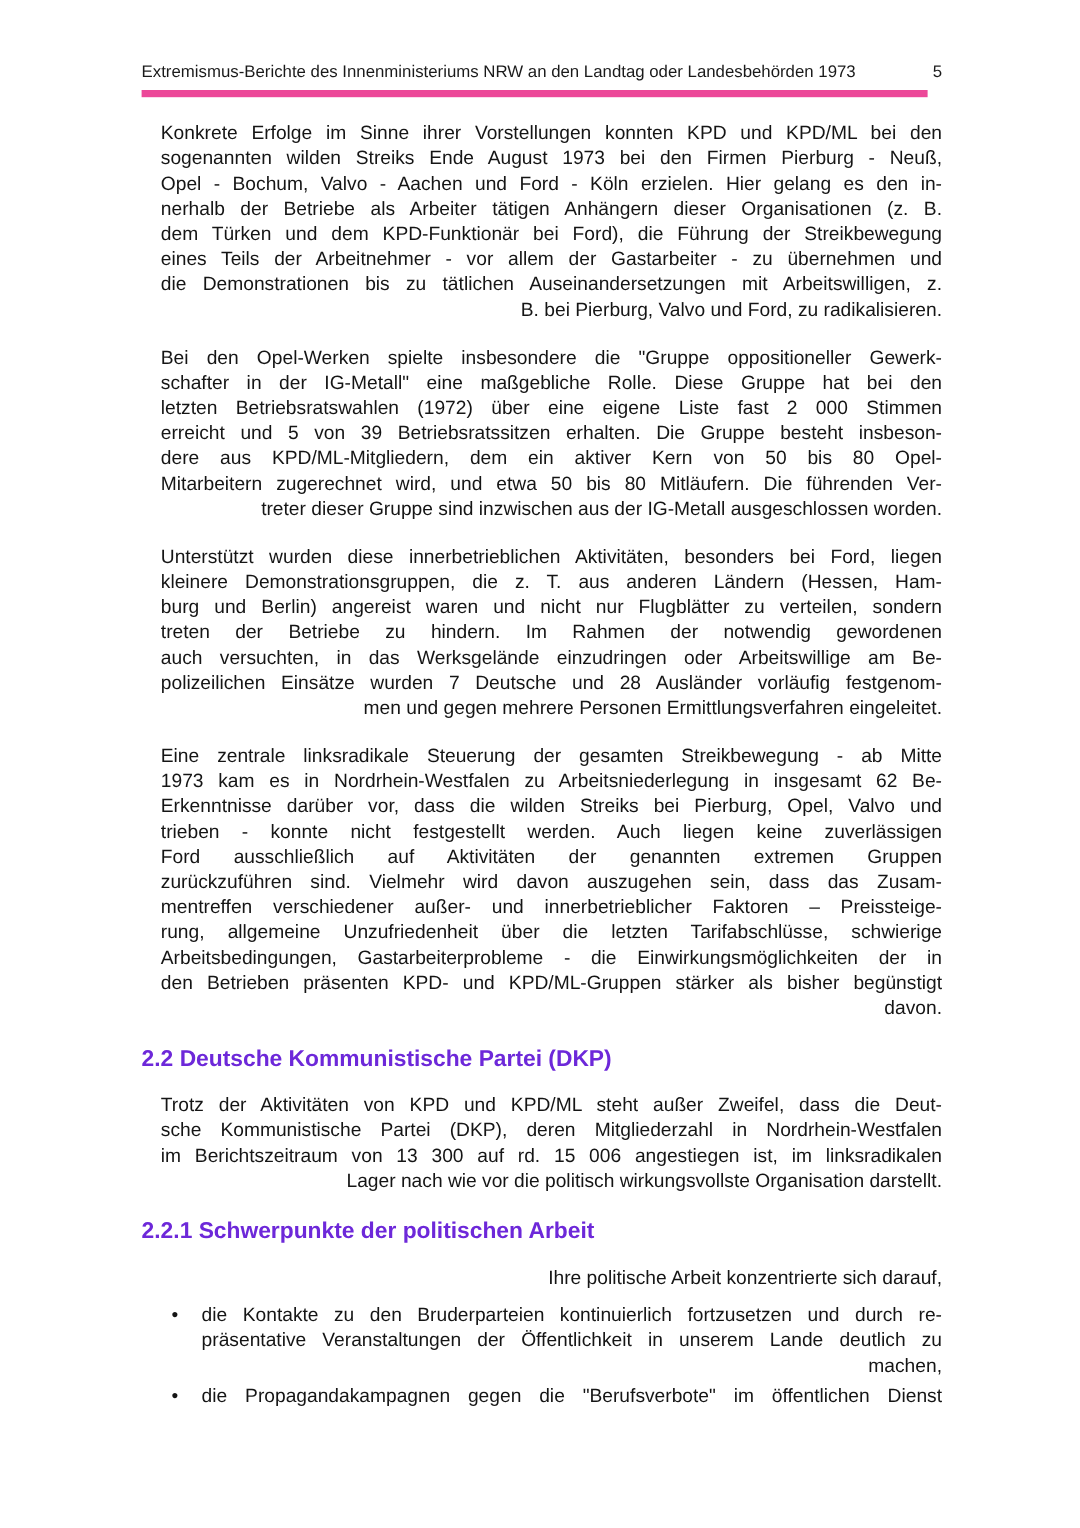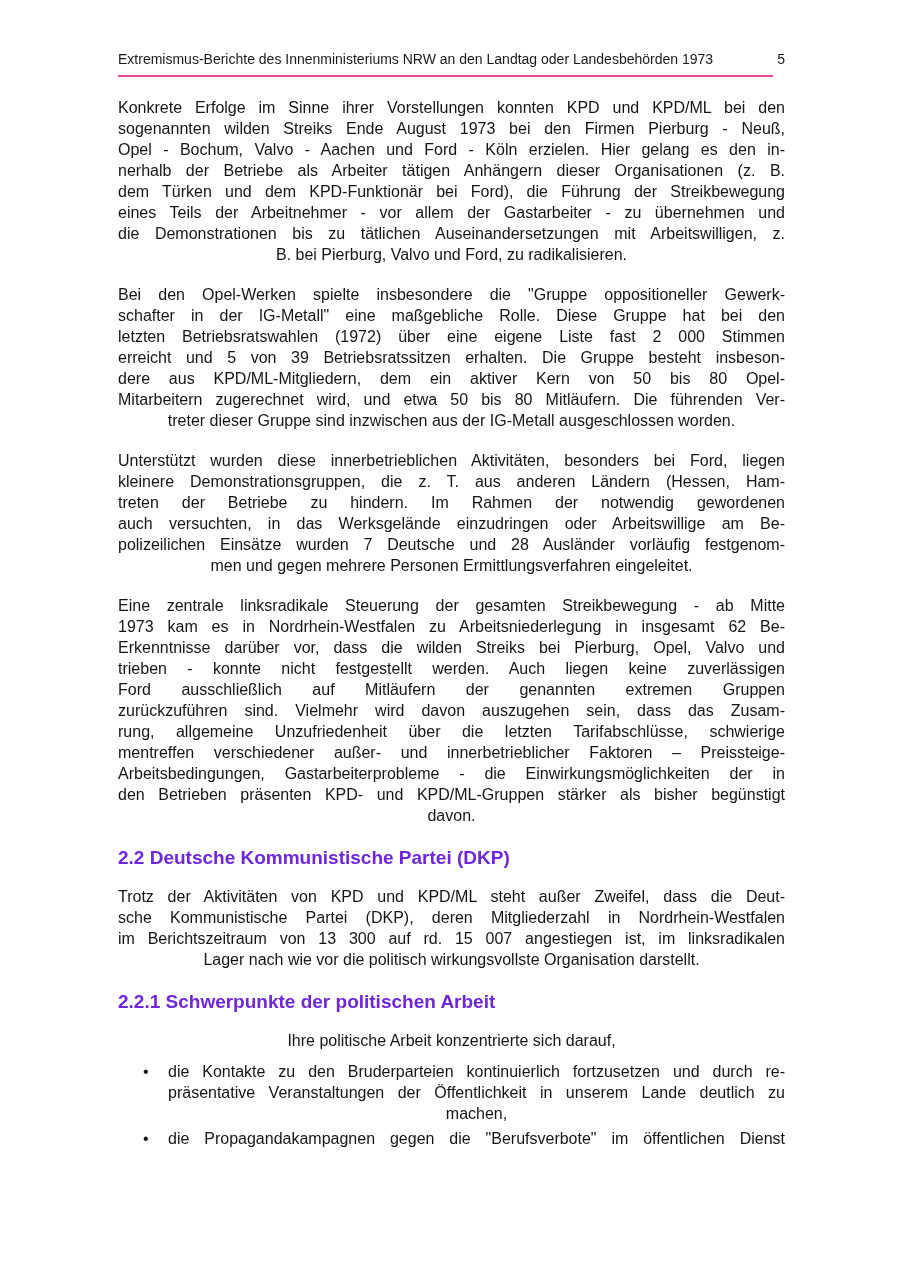--- a/index.html
+++ b/index.html
@@ -23,34 +23,34 @@
   .page-header {
     display: flex;
     align-items: baseline;
     font-size: 14px;
     line-height: 19px;
     margin-bottom: 20px;
     color: #1a1a1a;
   }
   .header-title-wrap {
     flex: 1 1 auto;
-    border-bottom: 2px solid #ec4899;
+    border-bottom: 6px solid #ec4899;
     padding-bottom: 6px;
     white-space: nowrap;
     overflow: hidden;
   }
   .page-number {
     flex: 0 0 auto;
     margin-left: 4px;
   }
   .para {
-    margin: 0 0 19px 0;
+    margin: 0 0 19px 16px;
   }
   .line {
-    text-align: center;
+    text-align: right;
     white-space: normal;
   }
   .line.j {
     text-align: justify;
     text-align-last: justify;
   }
   .heading {
     font-size: 19px;
     line-height: 25px;
     font-weight: bold;
@@ -100,43 +100,44 @@
         <div class="line j">schafter in der IG-Metall" eine maßgebliche Rolle. Diese Gruppe hat bei den</div>
         <div class="line j">letzten Betriebsratswahlen (1972) über eine eigene Liste fast 2 000 Stimmen</div>
         <div class="line j">erreicht und 5 von 39 Betriebsratssitzen erhalten. Die Gruppe besteht insbeson-</div>
         <div class="line j">dere aus KPD/ML-Mitgliedern, dem ein aktiver Kern von 50 bis 80 Opel-</div>
         <div class="line j">Mitarbeitern zugerechnet wird, und etwa 50 bis 80 Mitläufern. Die führenden Ver-</div>
         <div class="line">treter dieser Gruppe sind inzwischen aus der IG-Metall ausgeschlossen worden.</div>
       </div>
       <div class="para">
         <div class="line j">Unterstützt wurden diese innerbetrieblichen Aktivitäten, besonders bei Ford, liegen</div>
         <div class="line j">kleinere Demonstrationsgruppen, die z. T. aus anderen Ländern (Hessen, Ham-</div>
+        <div class="line j">burg und Berlin) angereist waren und nicht nur Flugblätter zu verteilen, sondern</div>
         <div class="line j">treten der Betriebe zu hindern. Im Rahmen der notwendig gewordenen</div>
         <div class="line j">auch versuchten, in das Werksgelände einzudringen oder Arbeitswillige am Be-</div>
         <div class="line j">polizeilichen Einsätze wurden 7 Deutsche und 28 Ausländer vorläufig festgenom-</div>
         <div class="line">men und gegen mehrere Personen Ermittlungsverfahren eingeleitet.</div>
       </div>
       <div class="para">
         <div class="line j">Eine zentrale linksradikale Steuerung der gesamten Streikbewegung - ab Mitte</div>
         <div class="line j">1973 kam es in Nordrhein-Westfalen zu Arbeitsniederlegung in insgesamt 62 Be-</div>
         <div class="line j">Erkenntnisse darüber vor, dass die wilden Streiks bei Pierburg, Opel, Valvo und</div>
         <div class="line j">trieben - konnte nicht festgestellt werden. Auch liegen keine zuverlässigen</div>
-        <div class="line j">Ford ausschließlich auf Mitläufern der genannten extremen Gruppen</div>
+        <div class="line j">Ford ausschließlich auf Aktivitäten der genannten extremen Gruppen</div>
         <div class="line j">zurückzuführen sind. Vielmehr wird davon auszugehen sein, dass das Zusam-</div>
+        <div class="line j">mentreffen verschiedener außer- und innerbetrieblicher Faktoren – Preissteige-</div>
         <div class="line j">rung, allgemeine Unzufriedenheit über die letzten Tarifabschlüsse, schwierige</div>
-        <div class="line j">mentreffen verschiedener außer- und innerbetrieblicher Faktoren – Preissteige-</div>
         <div class="line j">Arbeitsbedingungen, Gastarbeiterprobleme - die Einwirkungsmöglichkeiten der in</div>
         <div class="line j">den Betrieben präsenten KPD- und KPD/ML-Gruppen stärker als bisher begünstigt</div>
         <div class="line">davon.</div>
       </div>
       <div class="heading">2.2 Deutsche Kommunistische Partei (DKP)</div>
       <div class="para">
         <div class="line j">Trotz der Aktivitäten von KPD und KPD/ML steht außer Zweifel, dass die Deut-</div>
         <div class="line j">sche Kommunistische Partei (DKP), deren Mitgliederzahl in Nordrhein-Westfalen</div>
-        <div class="line j">im Berichtszeitraum von 13 300 auf rd. 15 007 angestiegen ist, im linksradikalen</div>
+        <div class="line j">im Berichtszeitraum von 13 300 auf rd. 15 006 angestiegen ist, im linksradikalen</div>
         <div class="line">Lager nach wie vor die politisch wirkungsvollste Organisation darstellt.</div>
       </div>
       <div class="heading">2.2.1 Schwerpunkte der politischen Arbeit</div>
       <div class="para">
         <div class="line">Ihre politische Arbeit konzentrierte sich darauf,</div>
       </div>
       <div class="bullet-list">
         <div class="bullet-item">
           <span class="bullet-marker">•</span>
           <div class="bullet-text">

